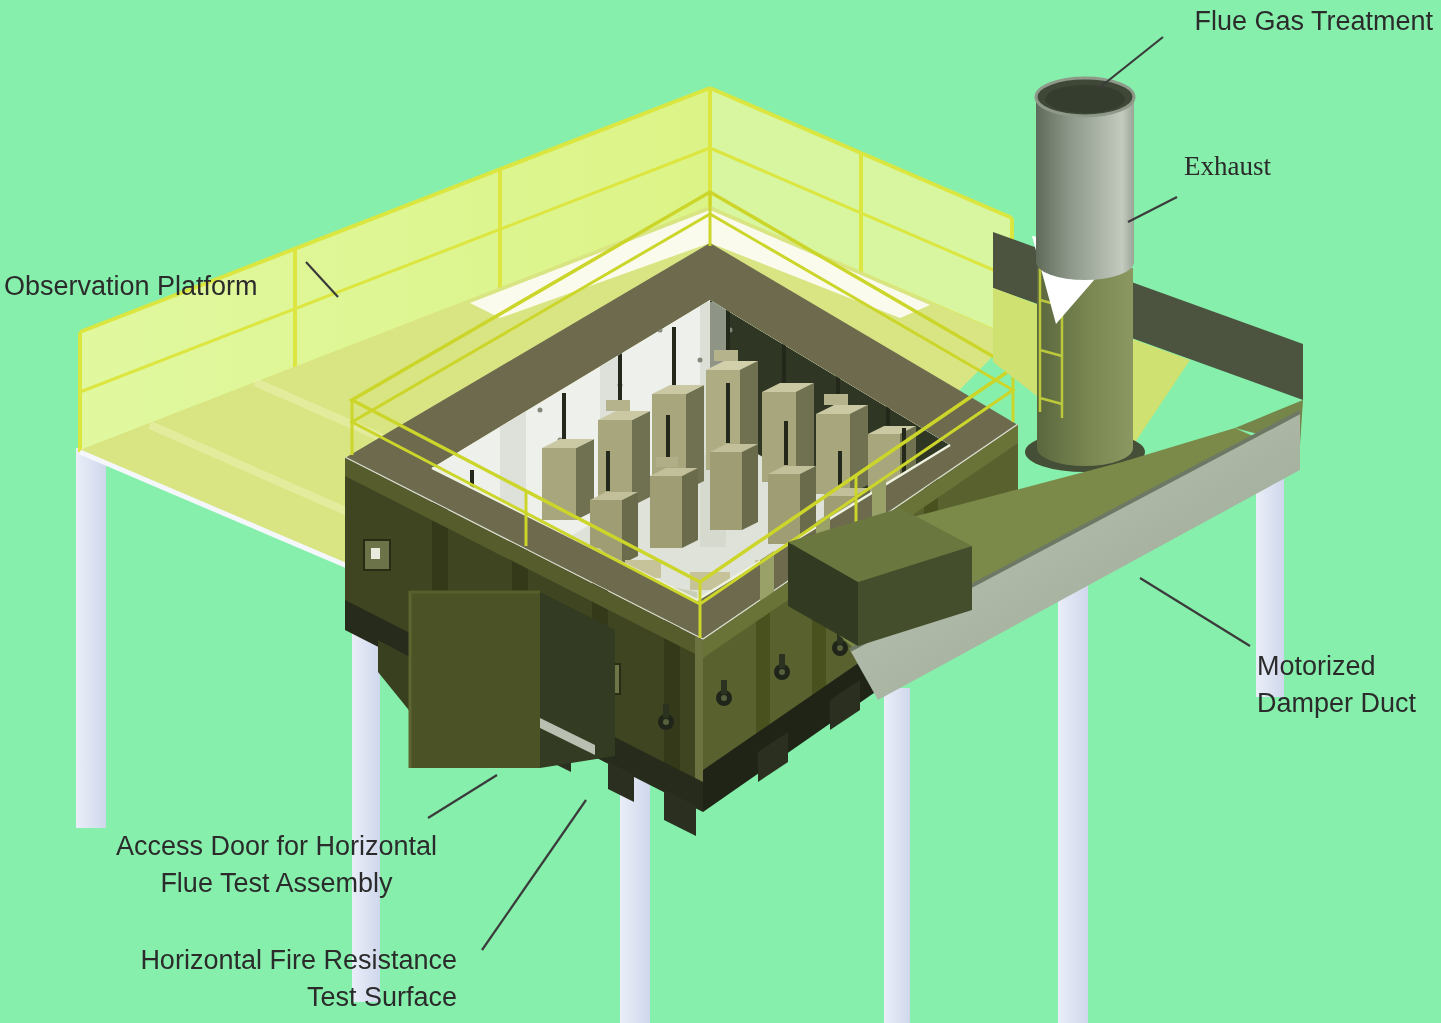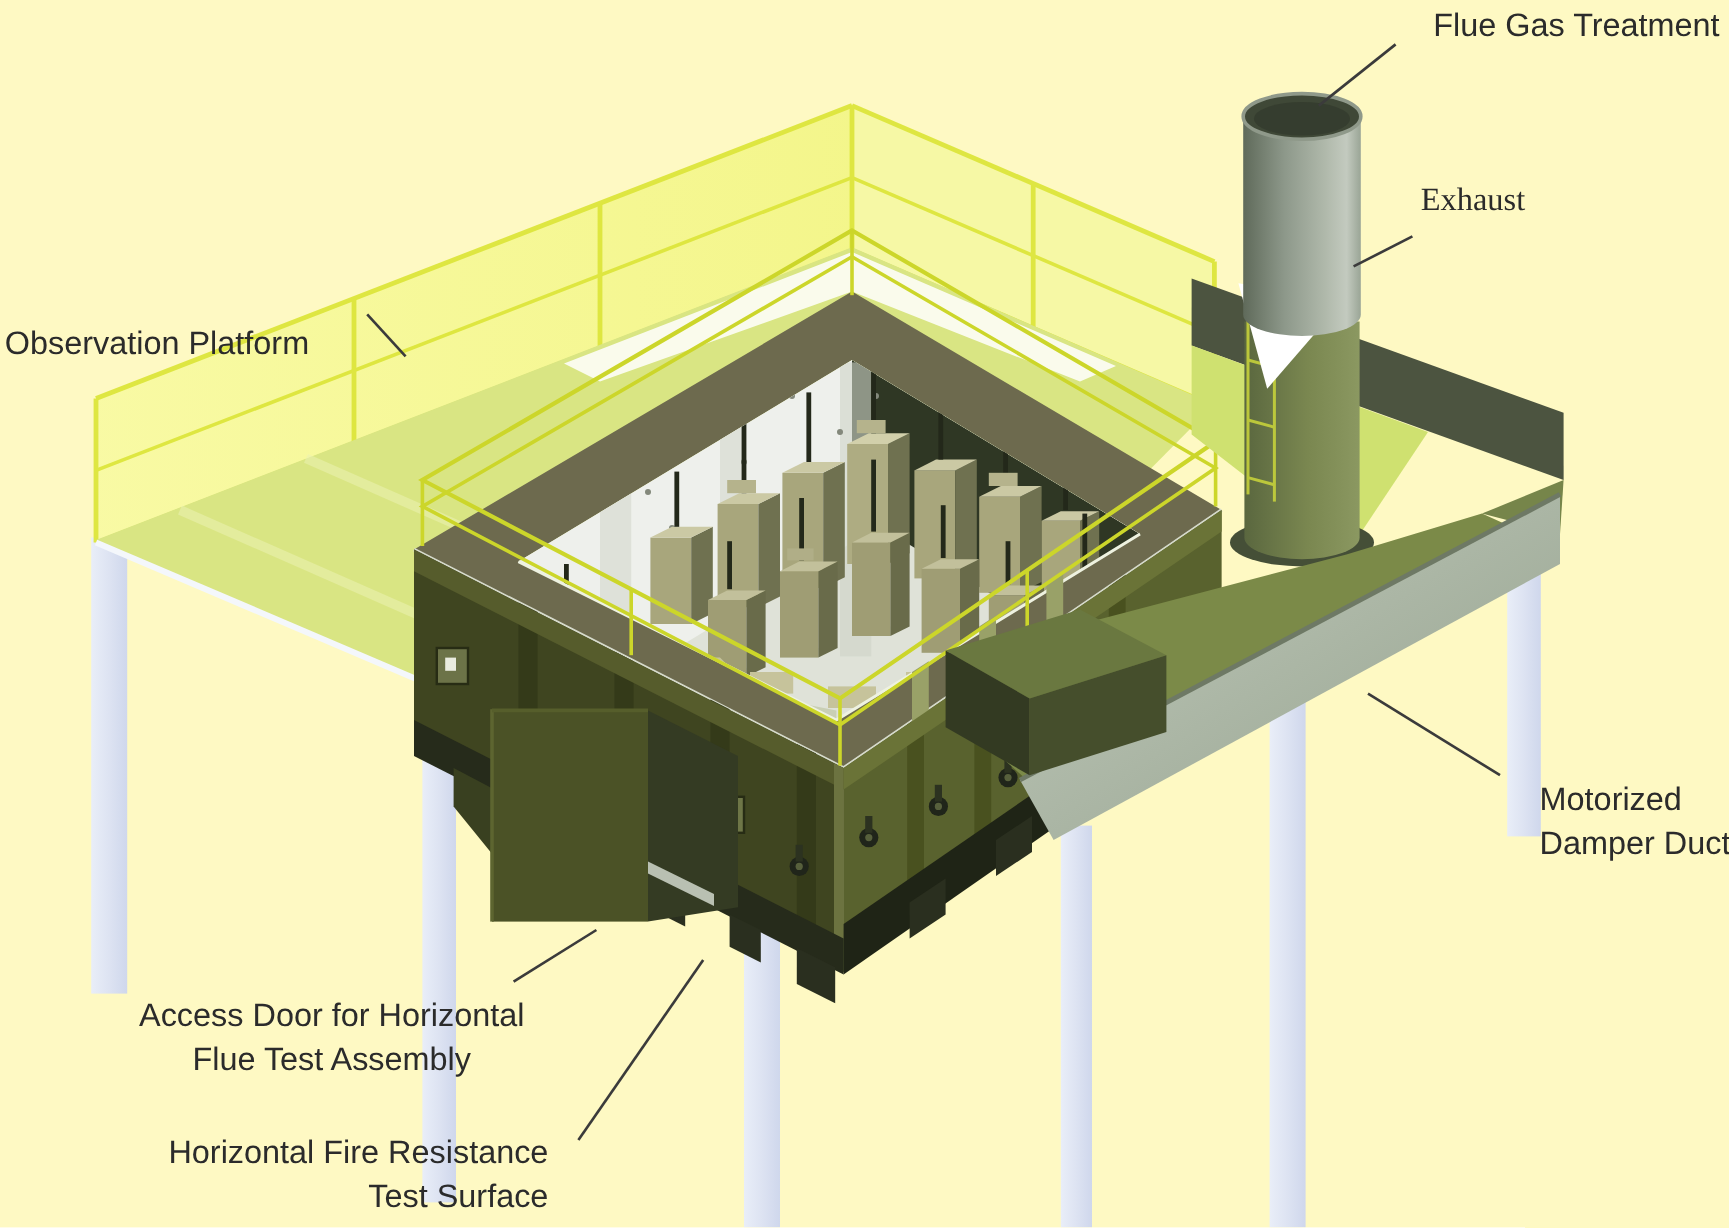--- a/index.html
+++ b/index.html
@@ -1,20 +1,20 @@
 <!DOCTYPE html>
 <html><head>
 <meta charset="utf-8">
 <style>
   html,body{margin:0;padding:0;background:#fff;}
-  #stage{position:relative;width:1441px;height:1023px;background:#fef9c3;overflow:hidden;
+  #stage{position:relative;width:1441px;height:1023px;background:#86efac;overflow:hidden;
          font-family:"Liberation Sans",sans-serif;}
   #art{position:absolute;left:0;top:0;}
   .label{position:absolute;color:#2b2b2b;font-size:27px;line-height:37px;white-space:nowrap;}
-  .label .ln{display:block;padding-left:26px;}
+  .label .ln{display:block;}
   .al-r{text-align:right;}
 </style>
 </head>
 <body>
 
 <div id="stage">
 <svg id="art" width="1441" height="1023" viewBox="0 0 1441 1023">
   <defs>
     <linearGradient id="gLeg" x1="0" y1="0" x2="1" y2="0">
       <stop offset="0" stop-color="#e9eef8"></stop>

